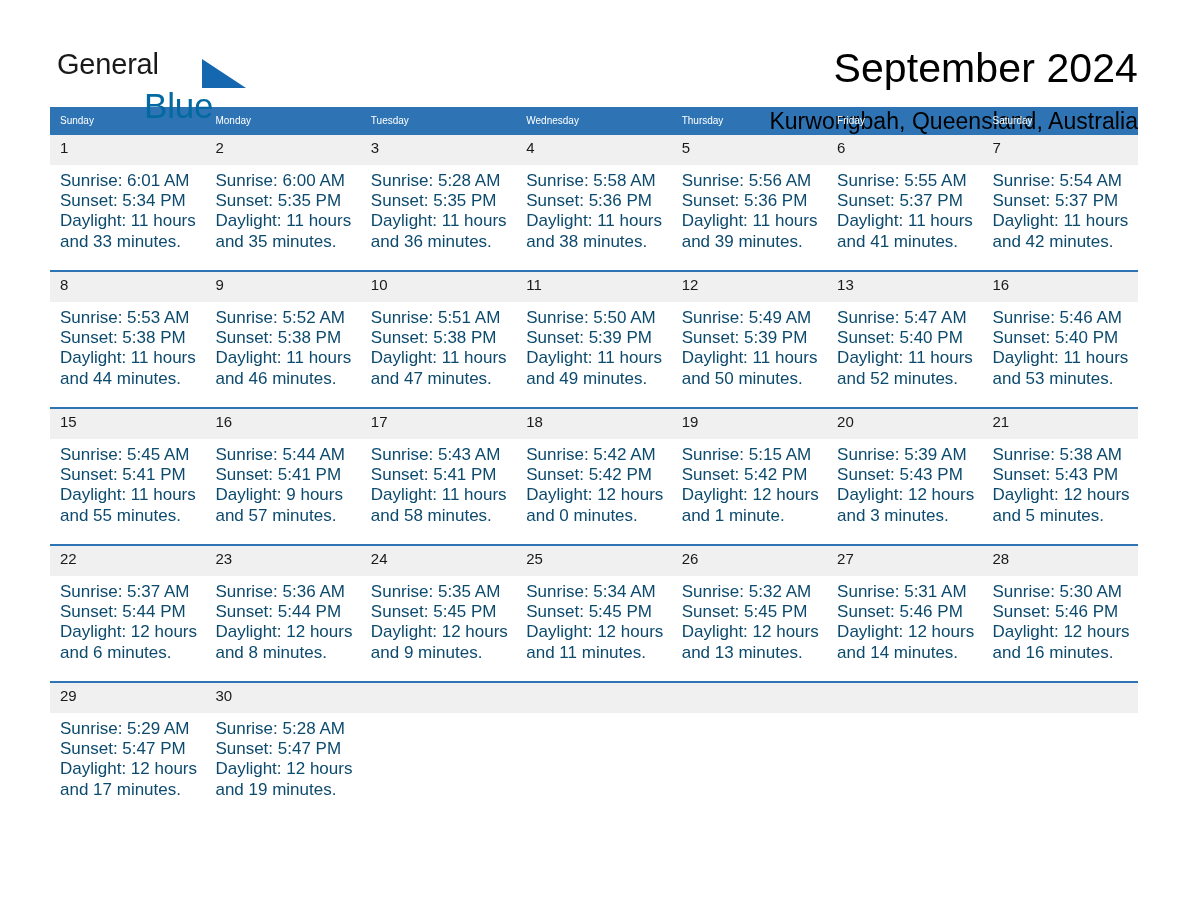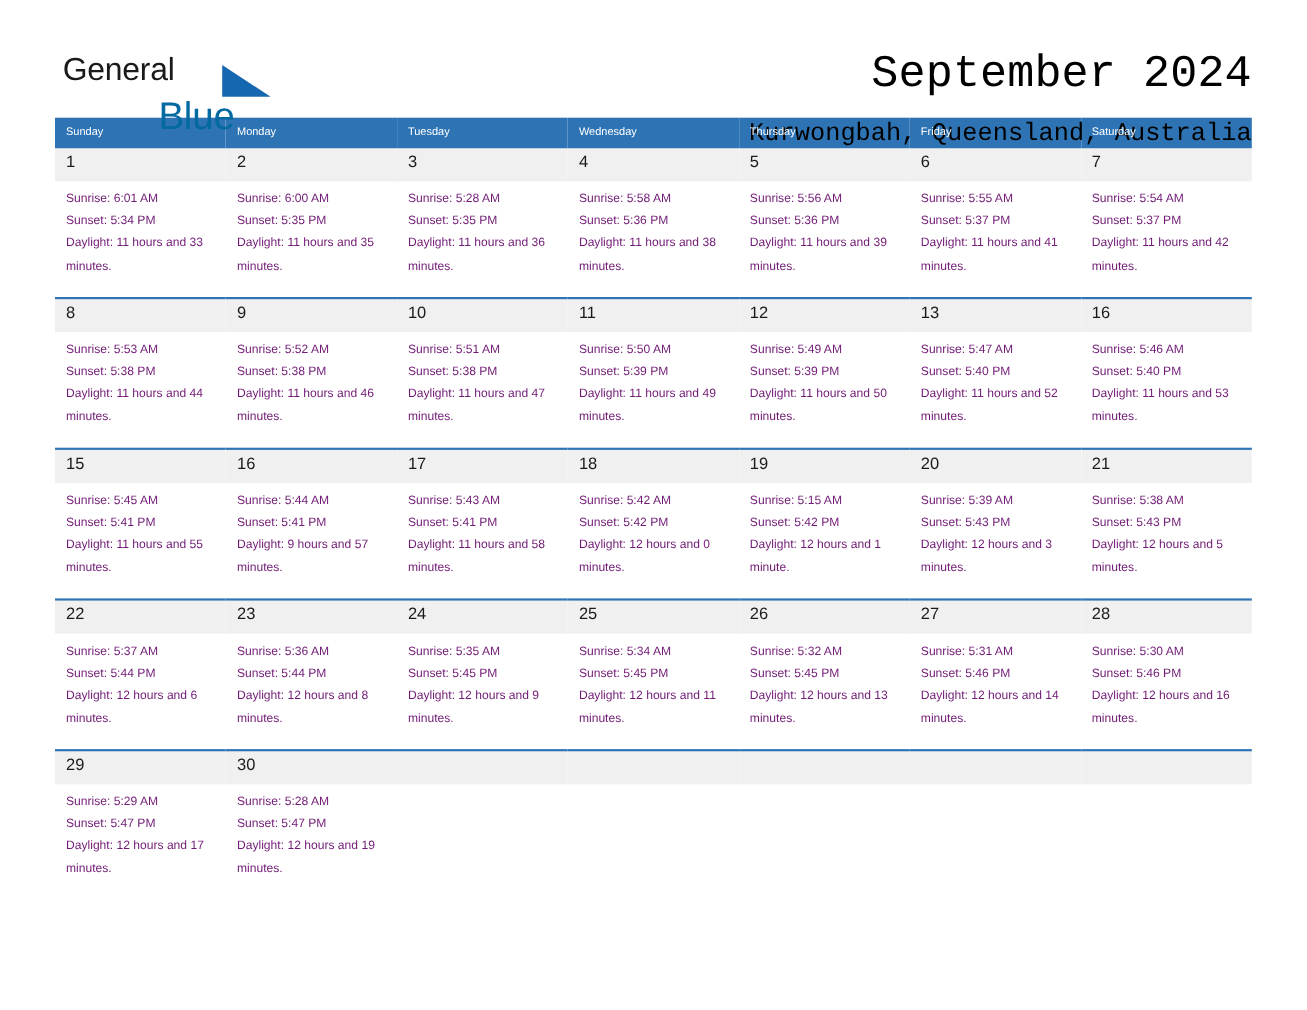--- a/index.html
+++ b/index.html
@@ -61,21 +61,20 @@
     top: 40px;
     font-size: 35px;
     letter-spacing: -0.2px;
     color: #0369a1;
     font-family: "Liberation Sans", sans-serif;
   }
   .title-block {
     text-align: right;
     flex: 1 1 auto;
     padding-top: 2px;
-    font-family: Liberation Mono, monospace;
   }
   .cal-title {
     font-size: 41px;
     font-weight: 400;
     color: #000000;
     line-height: 1.0;
     letter-spacing: 0.1px;
   }
   .cal-subtitle {
     font-size: 23px;
@@ -124,23 +123,23 @@
     padding: 5px 0 5px 10px;
     height: 20px;
     box-sizing: content-box;
     line-height: 1.05;
   }
   .daynum.empty {
     color: transparent;
   }
   .dayinfo {
     padding: 6px 8px 0 10px;
-    font-size: 11px;
+    font-size: 17px;
     line-height: 20.2px;
-    color: #701a75;
+    color: #0c4a6e;
   }
   .dayinfo div {
     white-space: nowrap;
   }
   .dayinfo .wrap {
     white-space: normal;
   }
 </style>
 </head>
 <body>

